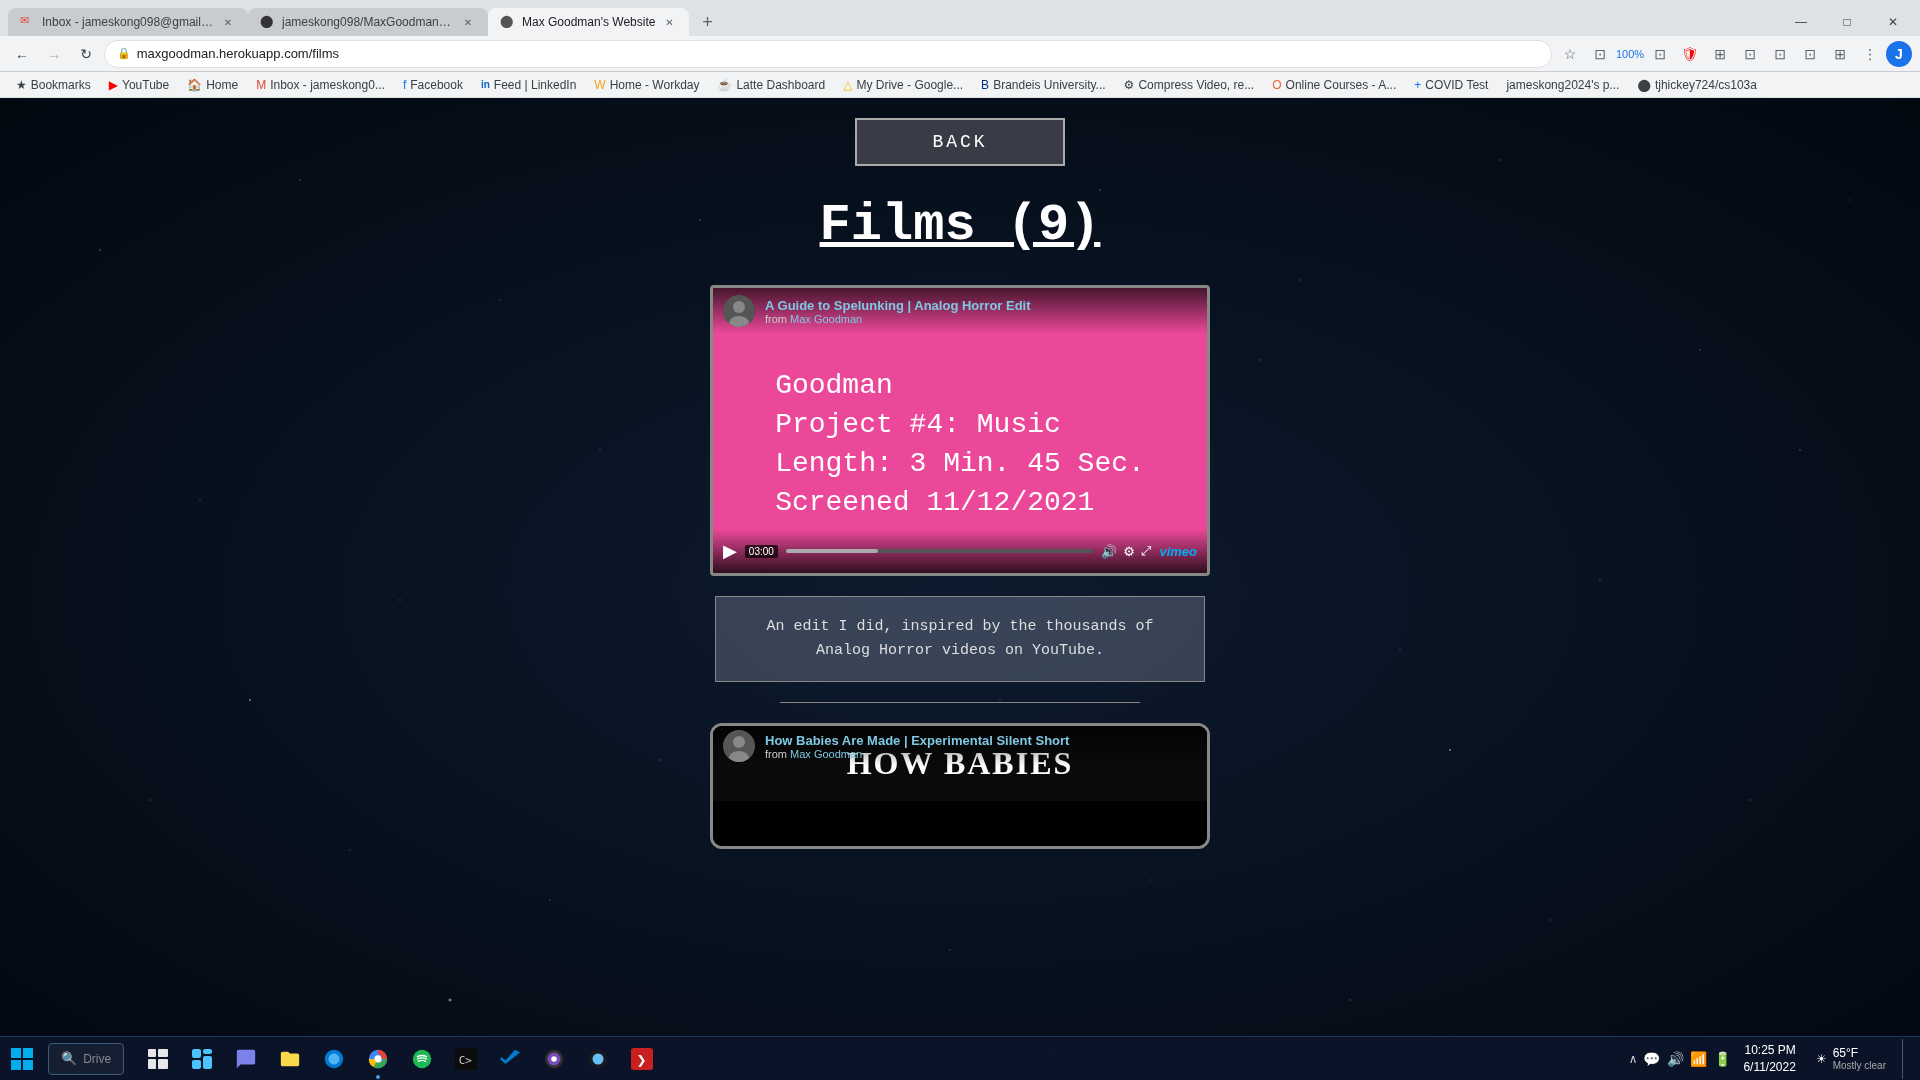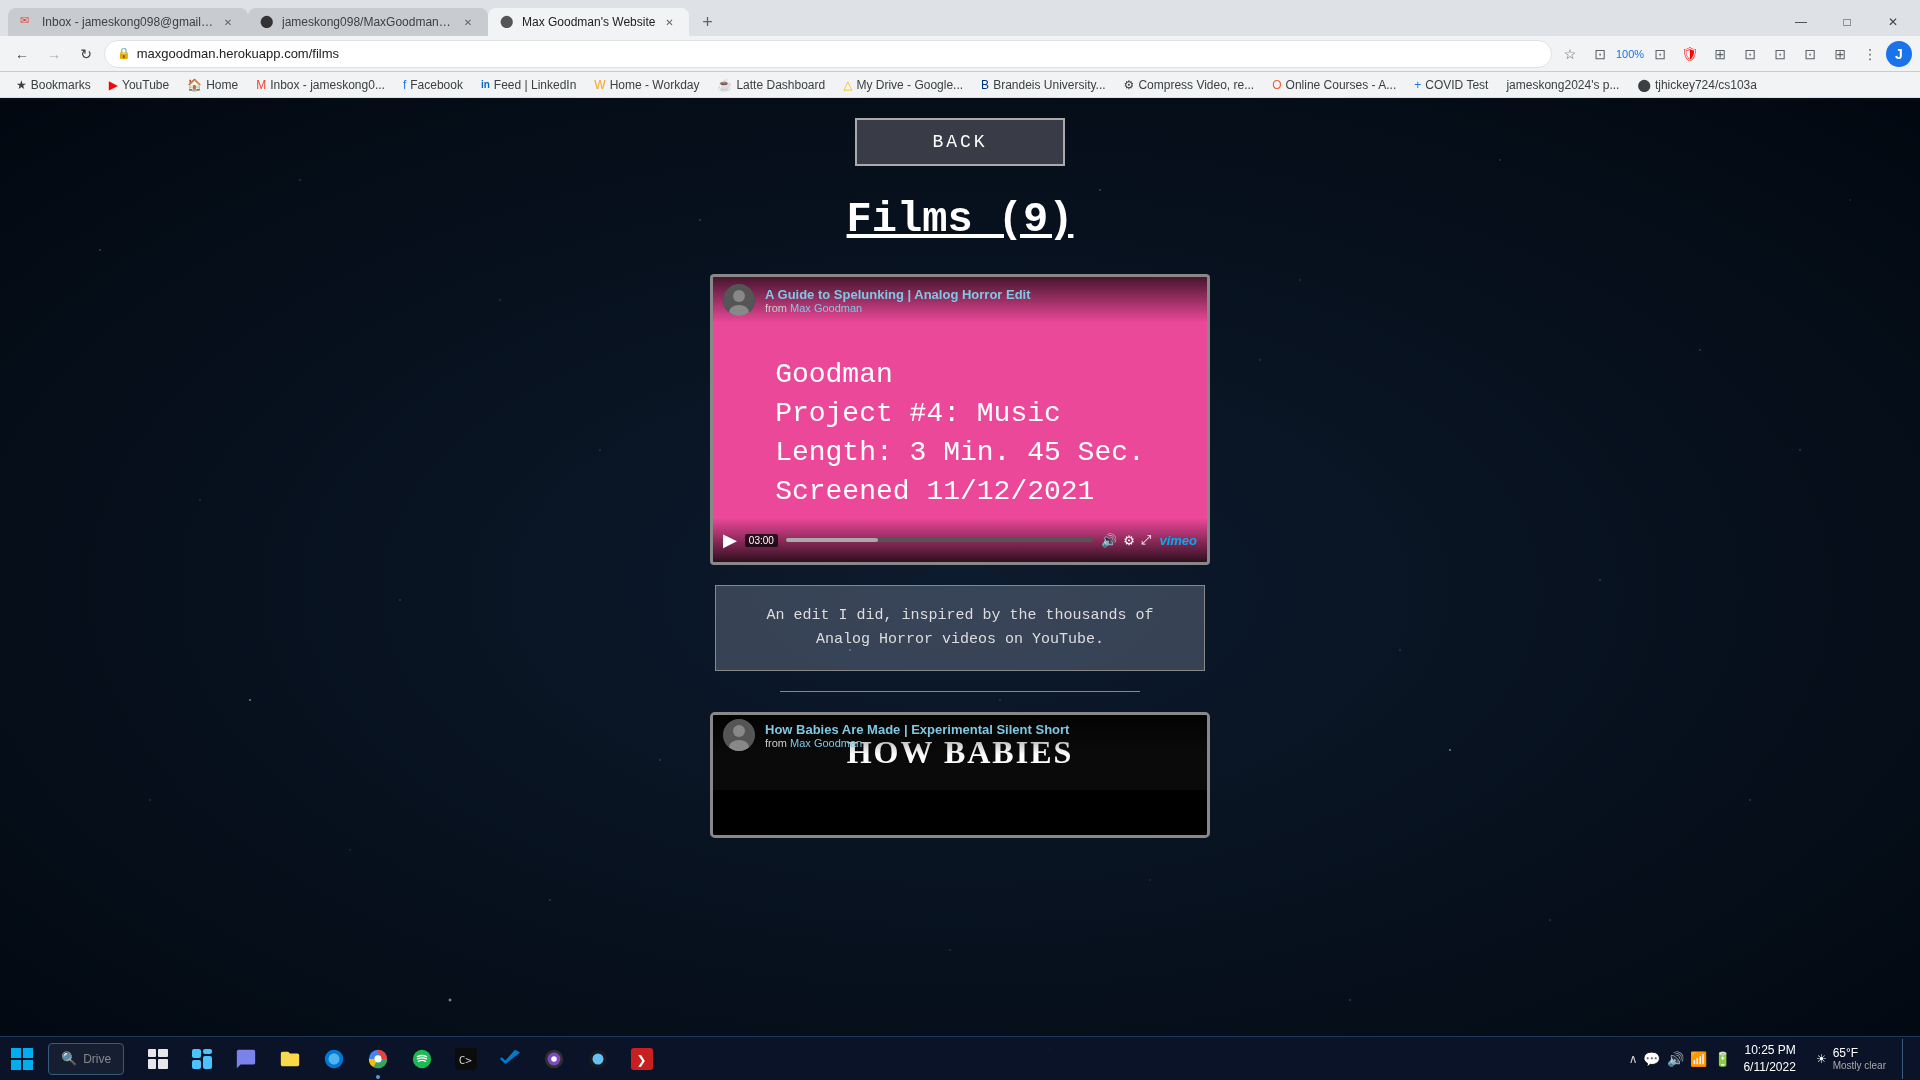--- a/index.html
+++ b/index.html
@@ -281,21 +281,21 @@
       letter-spacing: 3px;
       text-align: center;
       cursor: pointer;
     }
 
     
     .page-title {
       text-align: center;
       margin-top: 30px;
       font-family: 'Courier New', monospace;
-      font-size: 42px;
+      font-size: 52px;
       font-weight: bold;
       color: white;
       text-decoration: underline;
     }
 
     
     .video-container {
       width: 500px;
       margin: 30px auto 0;
       background: #1a1a1a;
@@ -445,21 +445,21 @@
       border: none;
       border-top: 1px solid #888;
     }
 
     
     .video-container-2 {
       width: 500px;
       margin: 20px auto 0;
       background: #1a1a1a;
       border: 3px solid #888;
-      border-radius: 5px;
+      border-radius: 12px;
       overflow: hidden;
     }
 
     .vimeo-embed-2 {
       width: 100%;
       height: 120px;
       background: #000;
       position: relative;
     }
 

